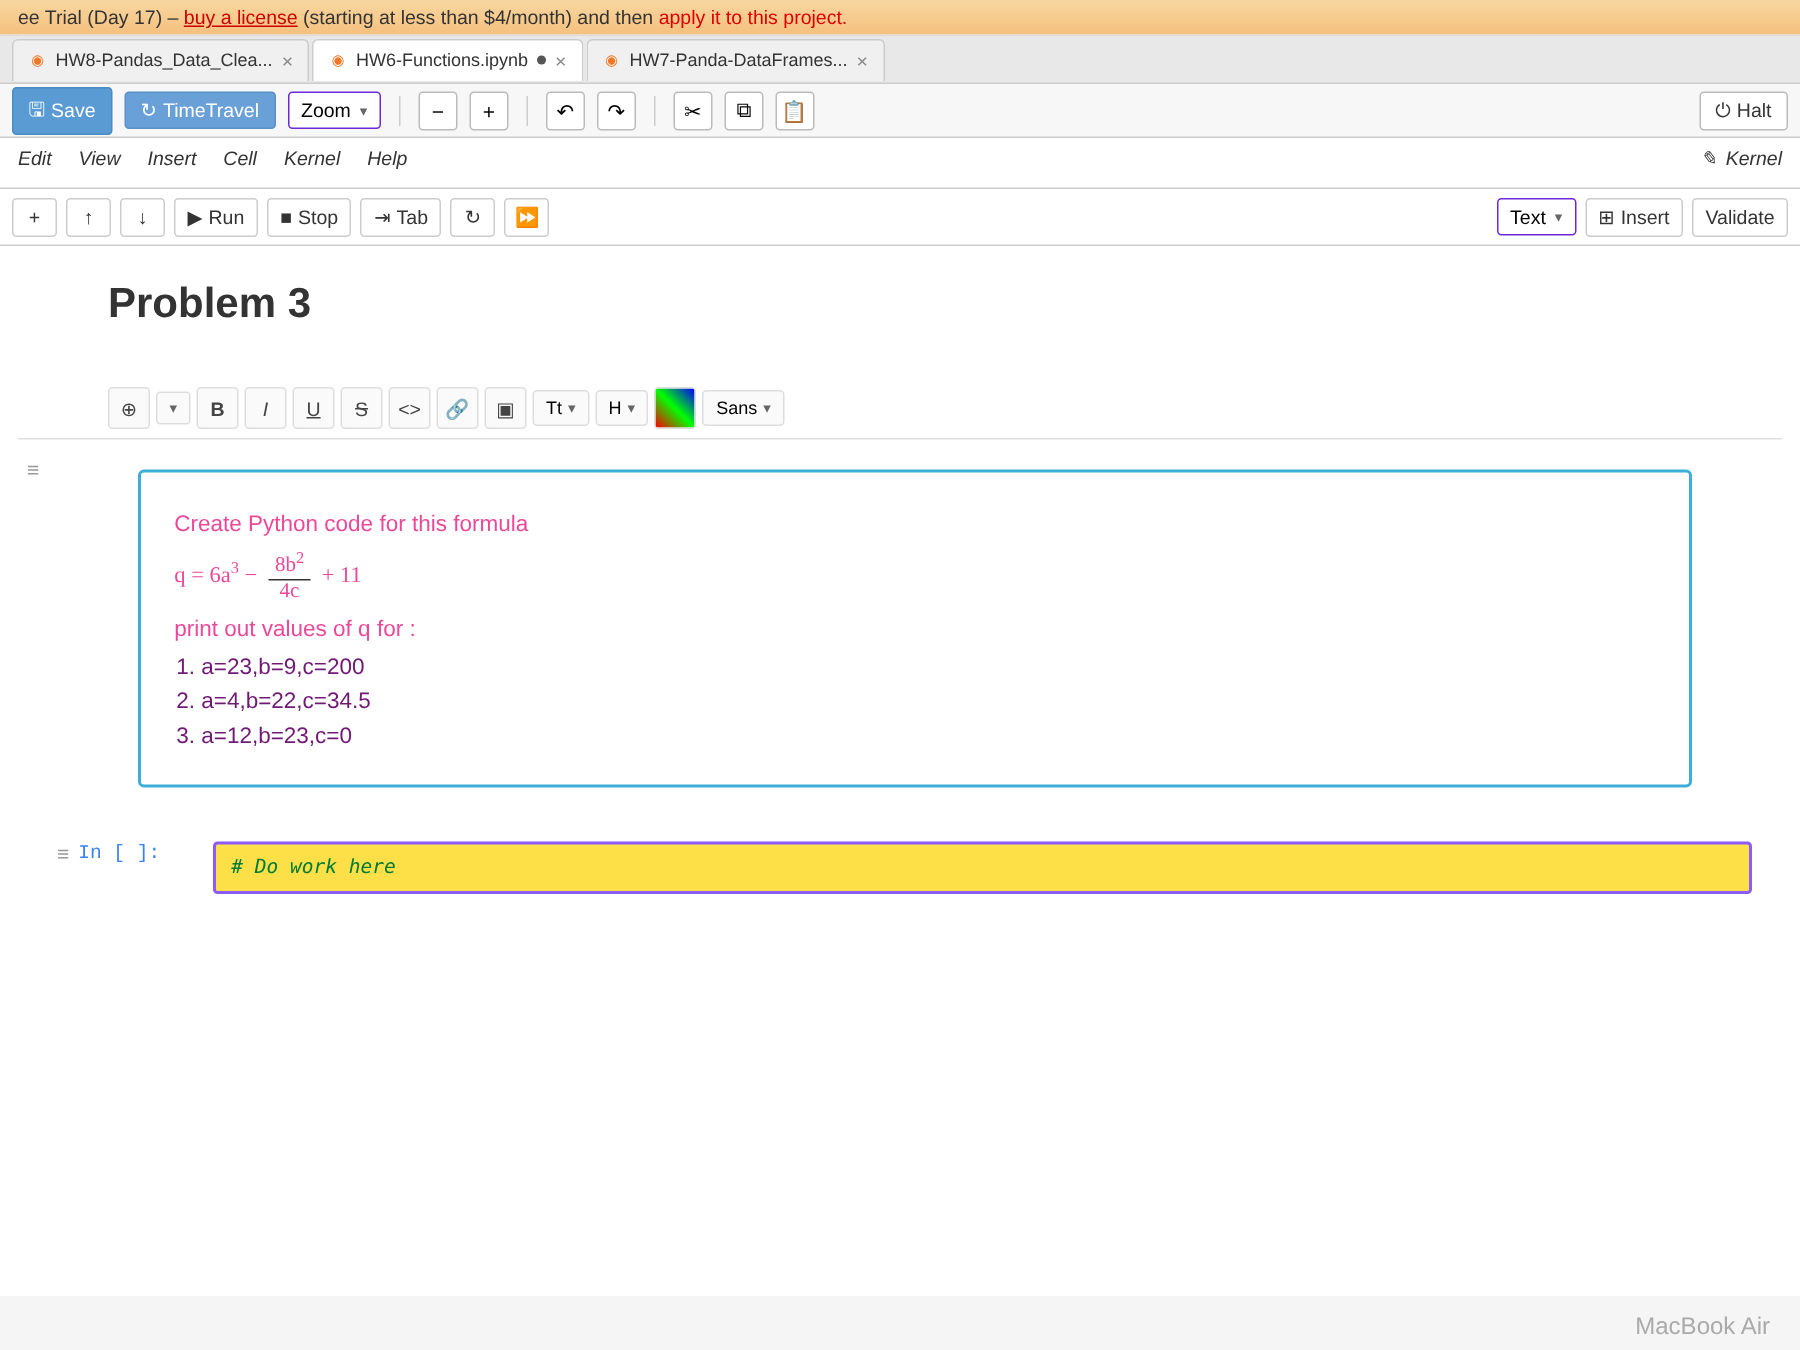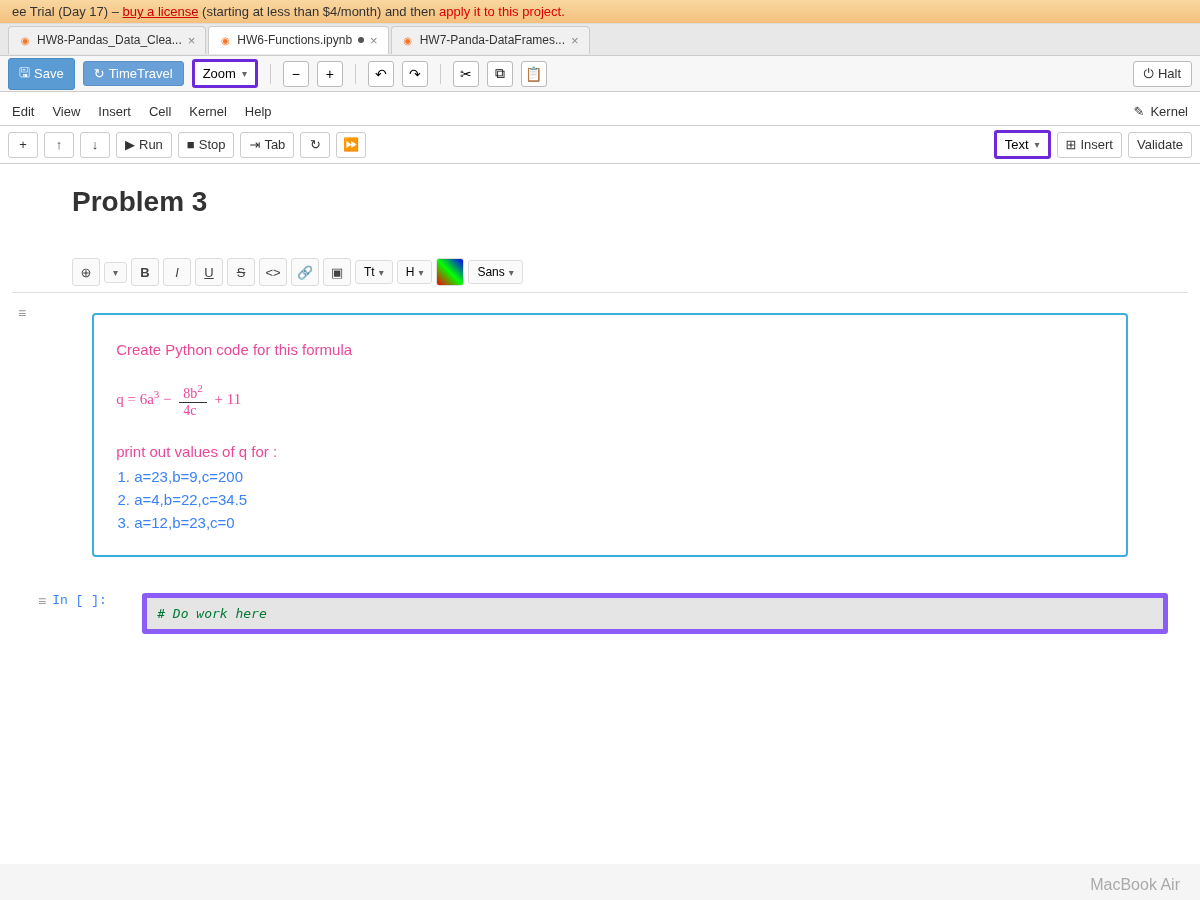--- a/index.html
+++ b/index.html
@@ -75,26 +75,27 @@
       align-items: center; justify-content: center;
       border: 1px solid #bbb;
       border-radius: 3px;
       background: #fff;
       font-size: 14px;
       cursor: pointer;
     }
     .tb-sep { width: 1px; height: 20px; background: #ccc; margin: 0 4px; }
     .menu-row {
       display: flex;
-      align-items: flex-end;
+      align-items: flex-start;
       background: #fff;
       border-bottom: 1px solid #ccc;
       padding: 6px 12px;
       height: 34px;
       gap: 18px;
+      font-style: italic;
     }
     .menu-item {
       font-size: 13px;
       color: #333;
       cursor: pointer;
     }
     .kernel-name {
       margin-left: auto;
       font-size: 13px;
       color: #333;
@@ -119,21 +120,21 @@
       border-radius: 3px;
       font-size: 13px;
       color: #333;
       cursor: pointer;
       gap: 4px;
       background: #fff;
       height: 26px;
     }
     .nb-btn.icon-only { padding: 4px 6px; width: 30px; justify-content: center; }
     .dropdown {
-      border: 3px solid #6d28d9;
+      border: 1px solid #6d28d9;
       padding: 4px 8px;
       font-size: 13px;
       background: #fff;
       border-radius: 3px;
       display: flex;
       align-items: center;
       gap: 6px;
       cursor: pointer;
     }
     .chev { font-size: 10px; color: #666; }
@@ -192,43 +193,44 @@
     }
     .problem-box p { font-size: 15px; color: #ec4899; margin: 8px 0; }
     .formula {
       font-family: Liberation Serif, serif;
       font-size: 17px;
       margin: 14px 0;
     }
     .formula .sup { vertical-align: super; font-size: 11px; }
     .frac {
       display: inline-block;
+      text-align: center;
       vertical-align: middle;
-      margin: 16px 4px;
+      margin: 0 4px;
     }
     .frac .num { border-bottom: 1px solid #333; padding: 0 4px; display: block; font-size: 14px; }
     .frac .den { padding: 0 4px; display: block; font-size: 14px; }
     .problem-list { margin: 8px 0 0 18px; }
-    .problem-list li { font-size: 15px; color: #3b82f6; margin: 6px 0; }
+    .problem-list li { font-size: 15px; color: #701a75; margin: 6px 0; }
     .code-cell {
       display: flex;
       padding: 8px 12px;
       margin: 8px 8px;
     }
     .prompt {
       width: 90px;
       padding-right: 10px;
       font-family: Liberation Mono, monospace;
       font-size: 13px;
       color: #3b82f6;
     }
     .code-input {
       flex: 1;
-      background: #e5e5e5;
-      border: 5px solid #8b5cf6;
+      background: #fde047;
+      border: 2px solid #8b5cf6;
       border-radius: 3px;
       padding: 8px 10px;
       font-family: monospace;
       font-size: 13px;
     }
     .code-comment { color: #007a33; font-style: italic; }
     .drag-handle {
       color: #999;
       font-size: 14px;
       padding: 0 6px;

